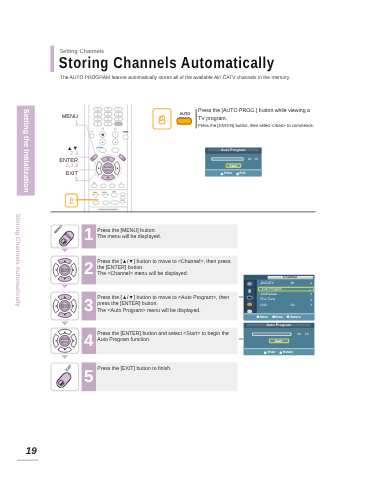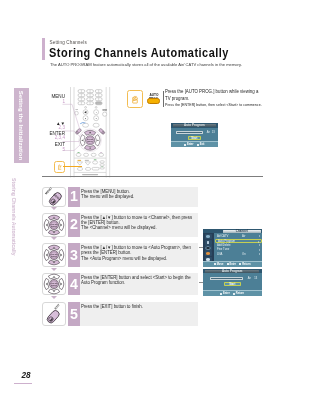--- a/index.html
+++ b/index.html
@@ -541,16 +541,16 @@
         </svg>
       </div>
       <div class="stepnum">5</div>
       <div class="steptext">
         <div class="l1">Press the [EXIT] button to finish.</div>
       </div>
     </div>
   </div>
 
   <div class="footer">
-    <div class="pagenum">28</div>
+    <div class="pagenum">19</div>
     <div class="pagerule"></div>
   </div>
 </div>
 
 </body></html>

